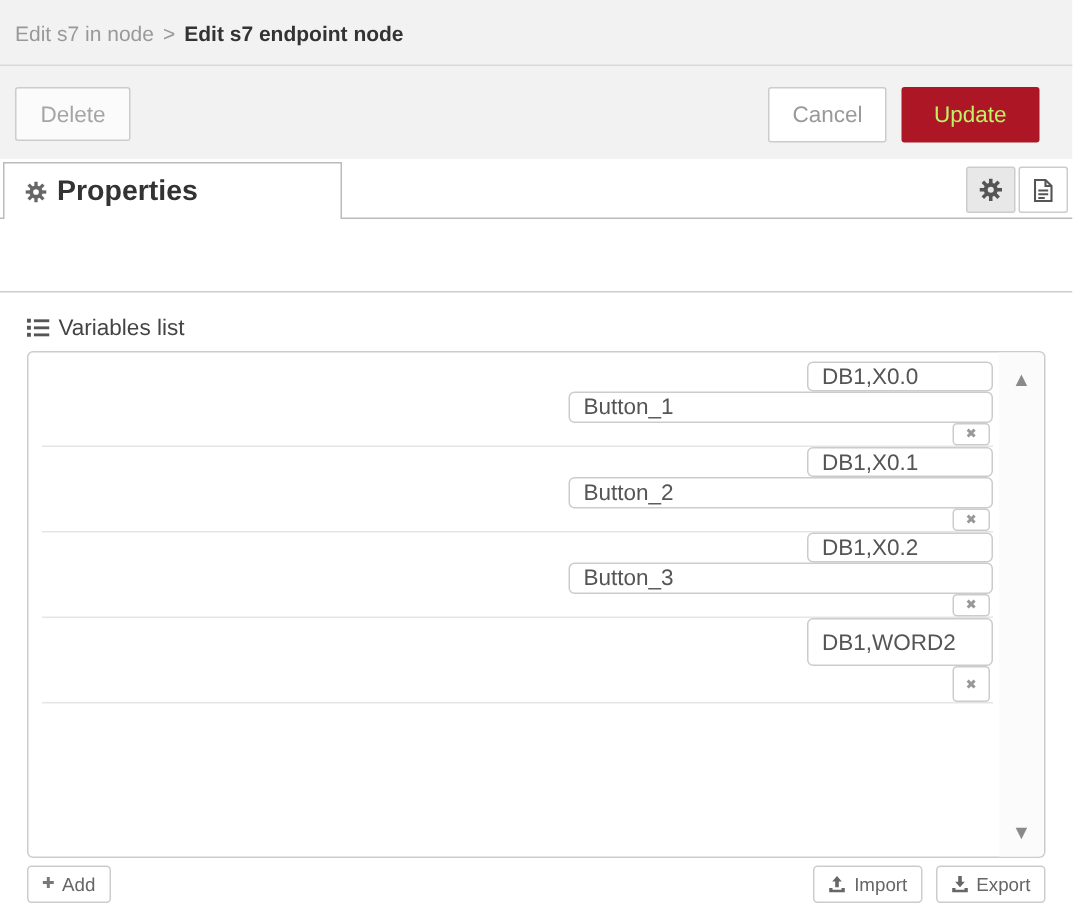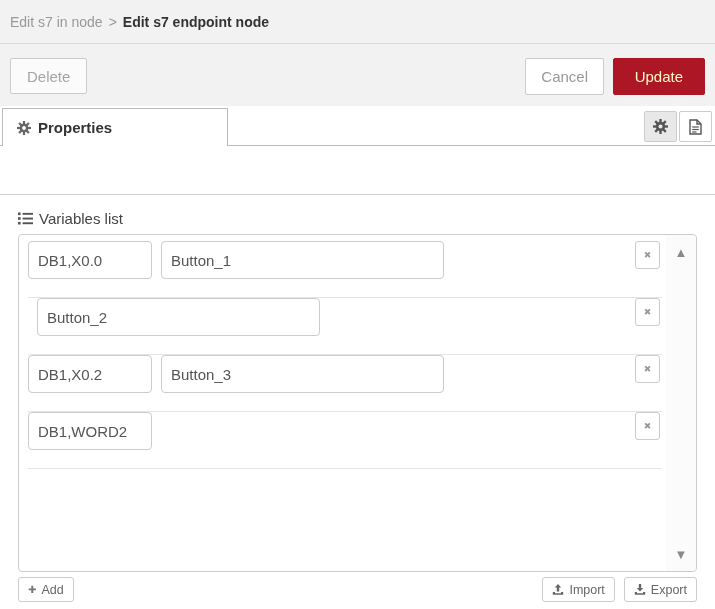--- a/index.html
+++ b/index.html
@@ -23,35 +23,35 @@
   .btn {
     display:inline-flex; align-items:center; justify-content:center;
     border:1px solid #ccc; border-radius:2px; background:#fff;
     font-size:15px; cursor:pointer; font-family:inherit;
   }
   .btn-delete {
     position:absolute; left:10px; top:14px; height:36px; padding:0 16px;
     background:#fbfbfb; color:#a5a5a5;
   }
   .btn-cancel {
-    position:absolute; right:111px; top:14px; height:37px; padding:0 15px;
+    position:absolute; right:124px; top:14px; height:37px; padding:0 15px;
     color:#999;
   }
   .btn-update {
-    position:absolute; right:10px; top:14px; height:37px; padding:0 21px;
-    background:#ad1625; border-color:#ad1625; color:#fef9c3;
+    position:absolute; right:22px; top:14px; height:37px; padding:0 21px;
+    background:#ad1625; border-color:#ad1625; color:#bef264;
   }
 
   
   .tab-row { position:relative; height:40px; background:#fff; border-bottom:1px solid #bbb; }
   .tab-properties {
     position:absolute; left:2px; top:2px; bottom:-1px; width:226px;
     background:#fff; border:1px solid #bbb; border-bottom:none; z-index:2;
     display:flex; align-items:center; gap:7px; padding-left:14px;
-    font-weight:bold; font-size:15px; color:#333; cursor:default;
+    font-weight:bold; font-size:19px; color:#333; cursor:default;
   }
   .icon-btn {
     position:absolute; top:5px; width:33px; height:31px;
     display:flex; align-items:center; justify-content:center;
     border:1px solid #ccc; border-radius:2px; background:#fff; cursor:pointer;
   }
   .icon-btn.gear { right:38px; background:#e8e8e8; }
   .icon-btn.doc  { right:3px; }
 
   
@@ -85,22 +85,23 @@
   }
   .scroll-arrow {
     position:absolute; left:0; right:0; text-align:center;
     color:#8a8a8a; font-size:13px; line-height:14px; cursor:pointer;
   }
   .scroll-up { top:11px; }
   .scroll-down { bottom:9px; }
 
   .rows-wrap { position:absolute; left:9px; right:34px; top:6px; }
   .var-row {
-    height:57px; display:flex; align-items:flex-start;
+    height:57px; display:flex; align-items:flex-end;
     border-bottom:1px solid #e5e5e5;
+    flex-direction:column;
   }
   .var-row input {
     height:38px; border:1px solid #ccc; border-radius:4px;
     font-family:inherit; font-size:15px; color:#555; padding:0 9px; background:#fff;
   }
   .addr-input { width:124px; }
   .name-input { width:283px; margin-left:9px; }
   .x-btn {
     margin-left:auto; margin-right:2px; width:25px; height:28px;
     border:1px solid #ccc; border-radius:3px; background:#fff;
@@ -203,20 +204,21 @@
 
     <div class="var-row">
       <input class="addr-input" type="text" value="DB1,X0.0" style="">
       <input class="name-input" type="text" value="Button_1" style="">
       <button class="x-btn">
           <span>✖</span>
         </button>
     </div>
 
     <div class="var-row">
+      <input class="addr-input" type="text" value="DB1,X0.1" style="">
       <input class="name-input" type="text" value="Button_2" style="">
       <button class="x-btn">
           <span>✖</span>
         </button>
     </div>
 
     <div class="var-row">
       <input class="addr-input" type="text" value="DB1,X0.2" style="">
       <input class="name-input" type="text" value="Button_3" style="">
       <button class="x-btn">

